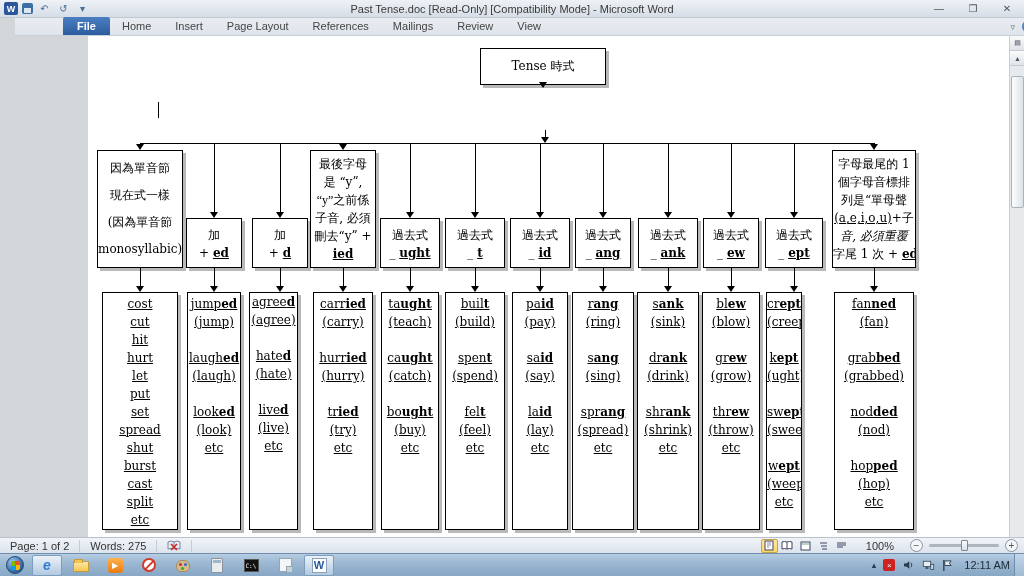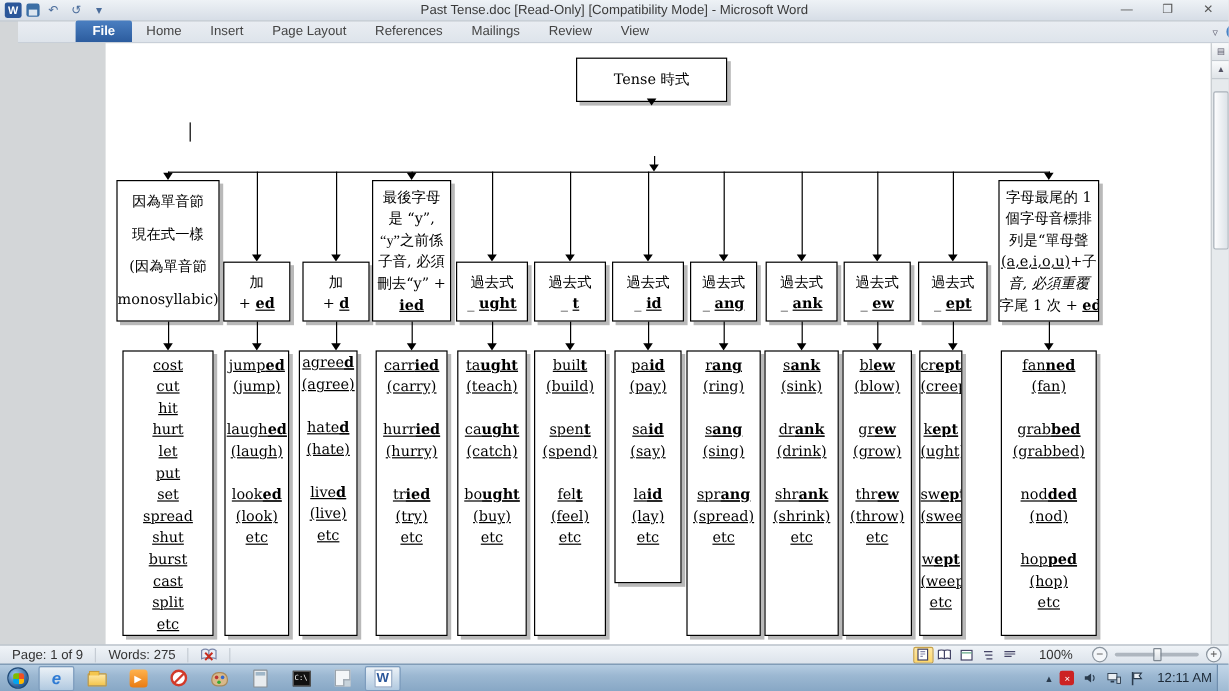--- a/index.html
+++ b/index.html
@@ -296,21 +296,21 @@
           <div class="vl" style="left: 452px; top: 107px; height: 70px;"></div>
           <div class="arr" style="left: 448px; top: 176px;"></div>
           <div class="dbox" style="left: 422px; top: 182px; width: 60px; height: 50px; padding-top: 7px;">
             <div style="line-height:18px;">
               <div class="ln" style="height:18px;line-height:18px;" x-cls="">過去式</div>
               <div class="ln" style="height:18px;line-height:18px;" x-cls="">_ <b class="sfx">id</b></div>
             </div>
           </div>
           <div class="vl" style="left: 452px; top: 232px; height: 19px;"></div>
           <div class="arr" style="left: 448px; top: 250px;"></div>
-          <div class="dbox words" style="left: 424px; top: 256px; width: 56px; height: 194px; padding-top: 2px;">
+          <div class="dbox words" style="left: 424px; top: 256px; width: 56px; height: 238px; padding-top: 2px;">
             <div class="ln ul">pa<b class="sfx">id</b></div>
             <div class="ln ul">(pay)</div>
             <div class="ln sp"></div>
             <div class="ln ul">sa<b class="sfx">id</b></div>
             <div class="ln ul">(say)</div>
             <div class="ln sp"></div>
             <div class="ln ul">la<b class="sfx">id</b></div>
             <div class="ln ul">(lay)</div>
             <div class="ln ul">etc</div>
           </div>
@@ -432,21 +432,21 @@
         </div>
     </div>
     <div id="vscroll">
       <div class="sc-btn">▤</div>
       <div class="sc-btn">▲</div>
       <div class="sc-thumb"></div>
     </div>
   </div>
 
   <div id="statusbar">
-    <div class="sb-item">Page: 1 of 9</div>
+    <div class="sb-item">Page: 1 of 2</div>
     <div class="sb-item">Words: 275</div>
     <div class="sb-icon">
       <svg width="14" height="12" viewBox="0 0 14 12">
           <path d="M1 2 Q4 0 7 2 Q10 0 13 2 V9 Q10 7.5 7 9 Q4 7.5 1 9 Z" fill="#e8ecf4" stroke="#7a86a8"></path>
           <path d="M7 2 V9" stroke="#7a86a8"></path>
           <path d="M4 4 L10 10 M10 4 L4 10" stroke="#c62b1e" stroke-width="1.6"></path>
         </svg>
     </div>
     <div id="sb-right">
       <div class="viewbtns" id="viewbtns">

